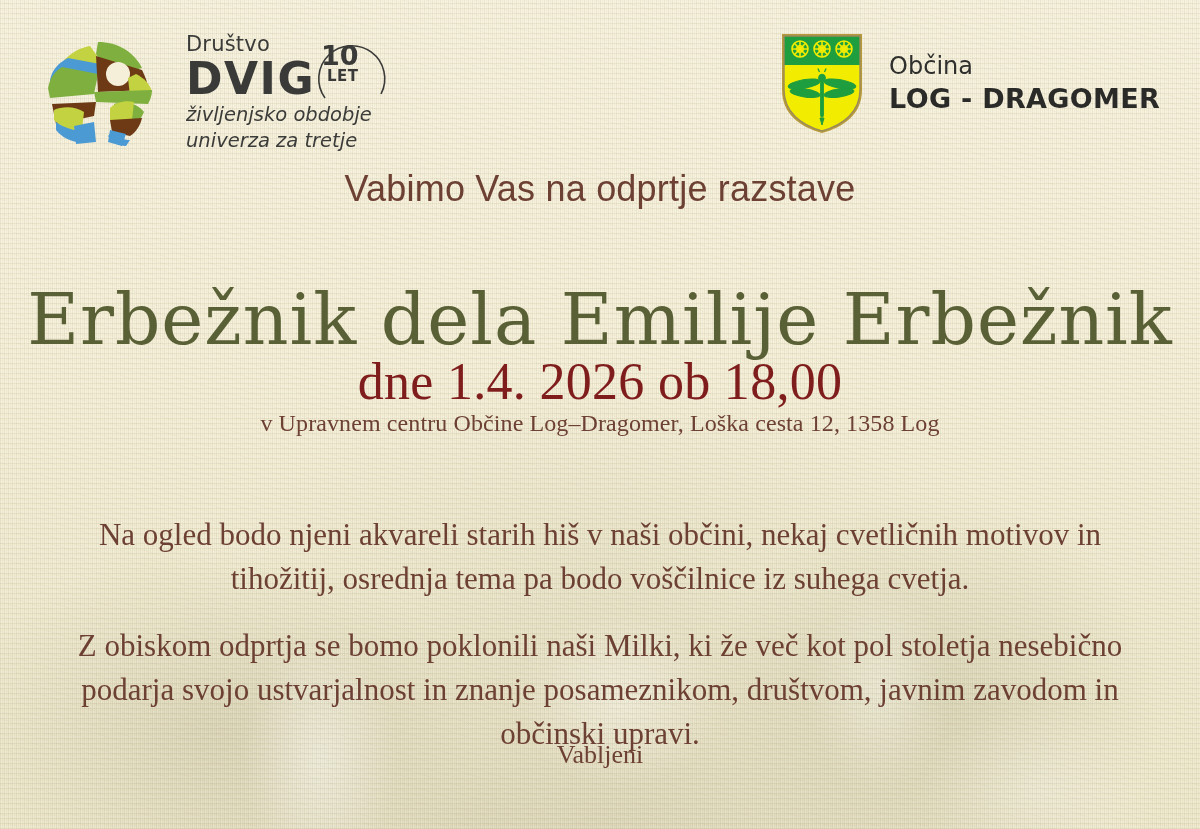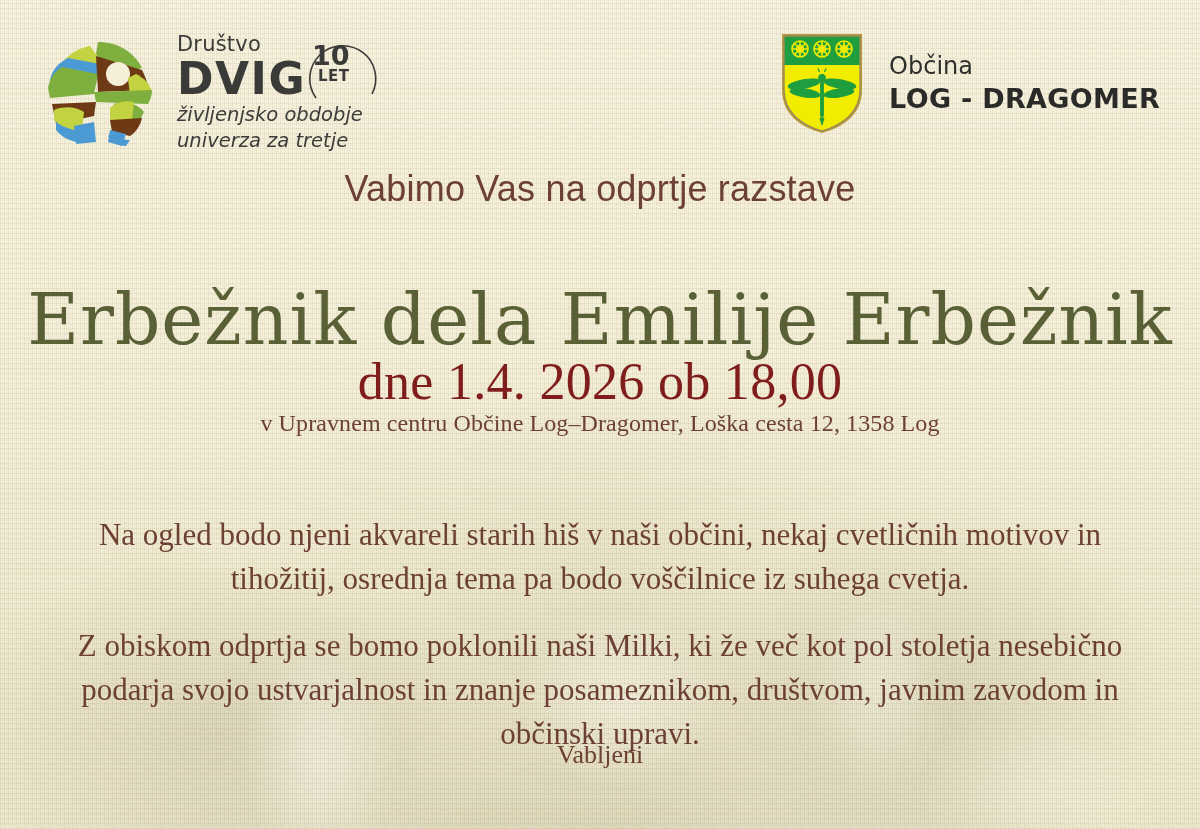--- a/index.html
+++ b/index.html
@@ -94,21 +94,21 @@
     height: 160px;
   }
 
   
   .dvig-logo {
     position: absolute;
     left: 38px;
     top: 30px;
     display: flex;
     align-items: flex-start;
-    gap: 19px;
+    gap: 28px;
   }
   .dvig-mark { width: 120px; height: 118px; display:block; }
   .dvig-text {
     font-family: "DejaVu Sans", sans-serif;
     color: #3a3a38;
     line-height: 1;
     padding-top: 4px;
   }
   .dvig-drustvo {
     font-size: 21px;

